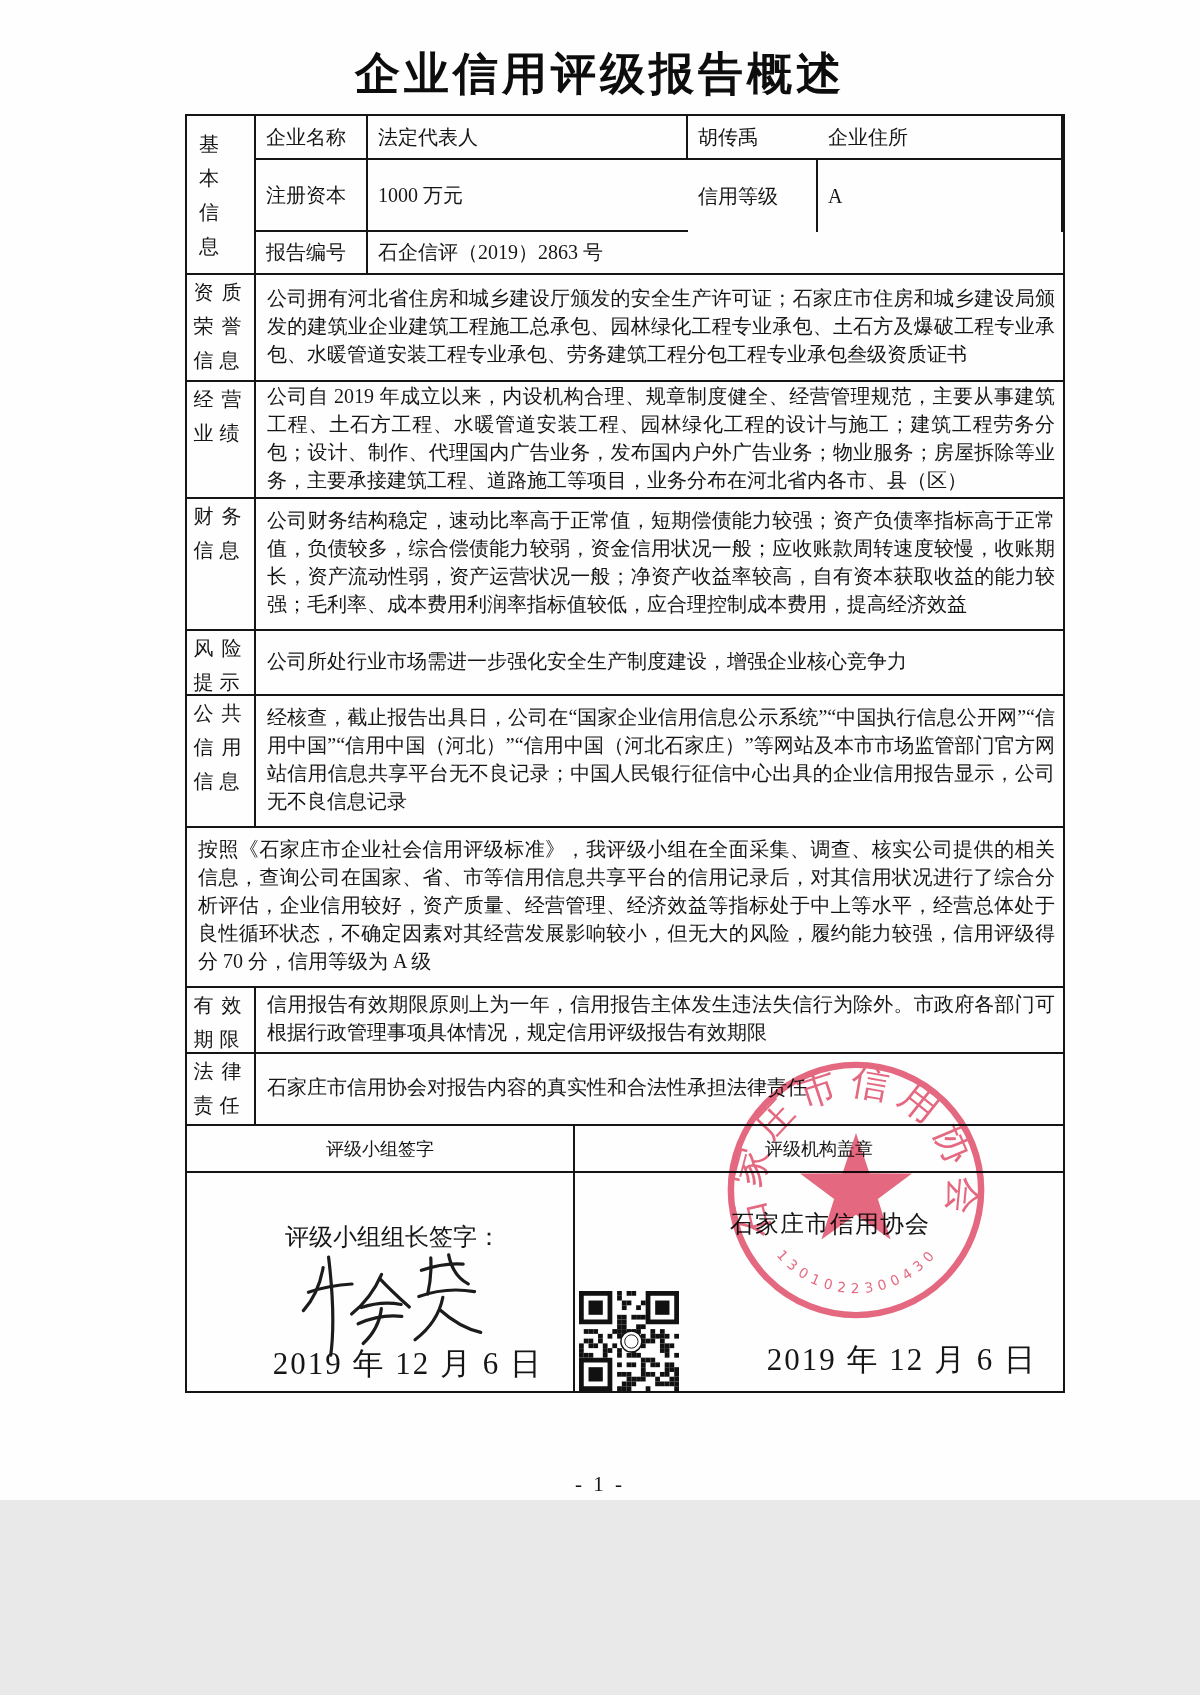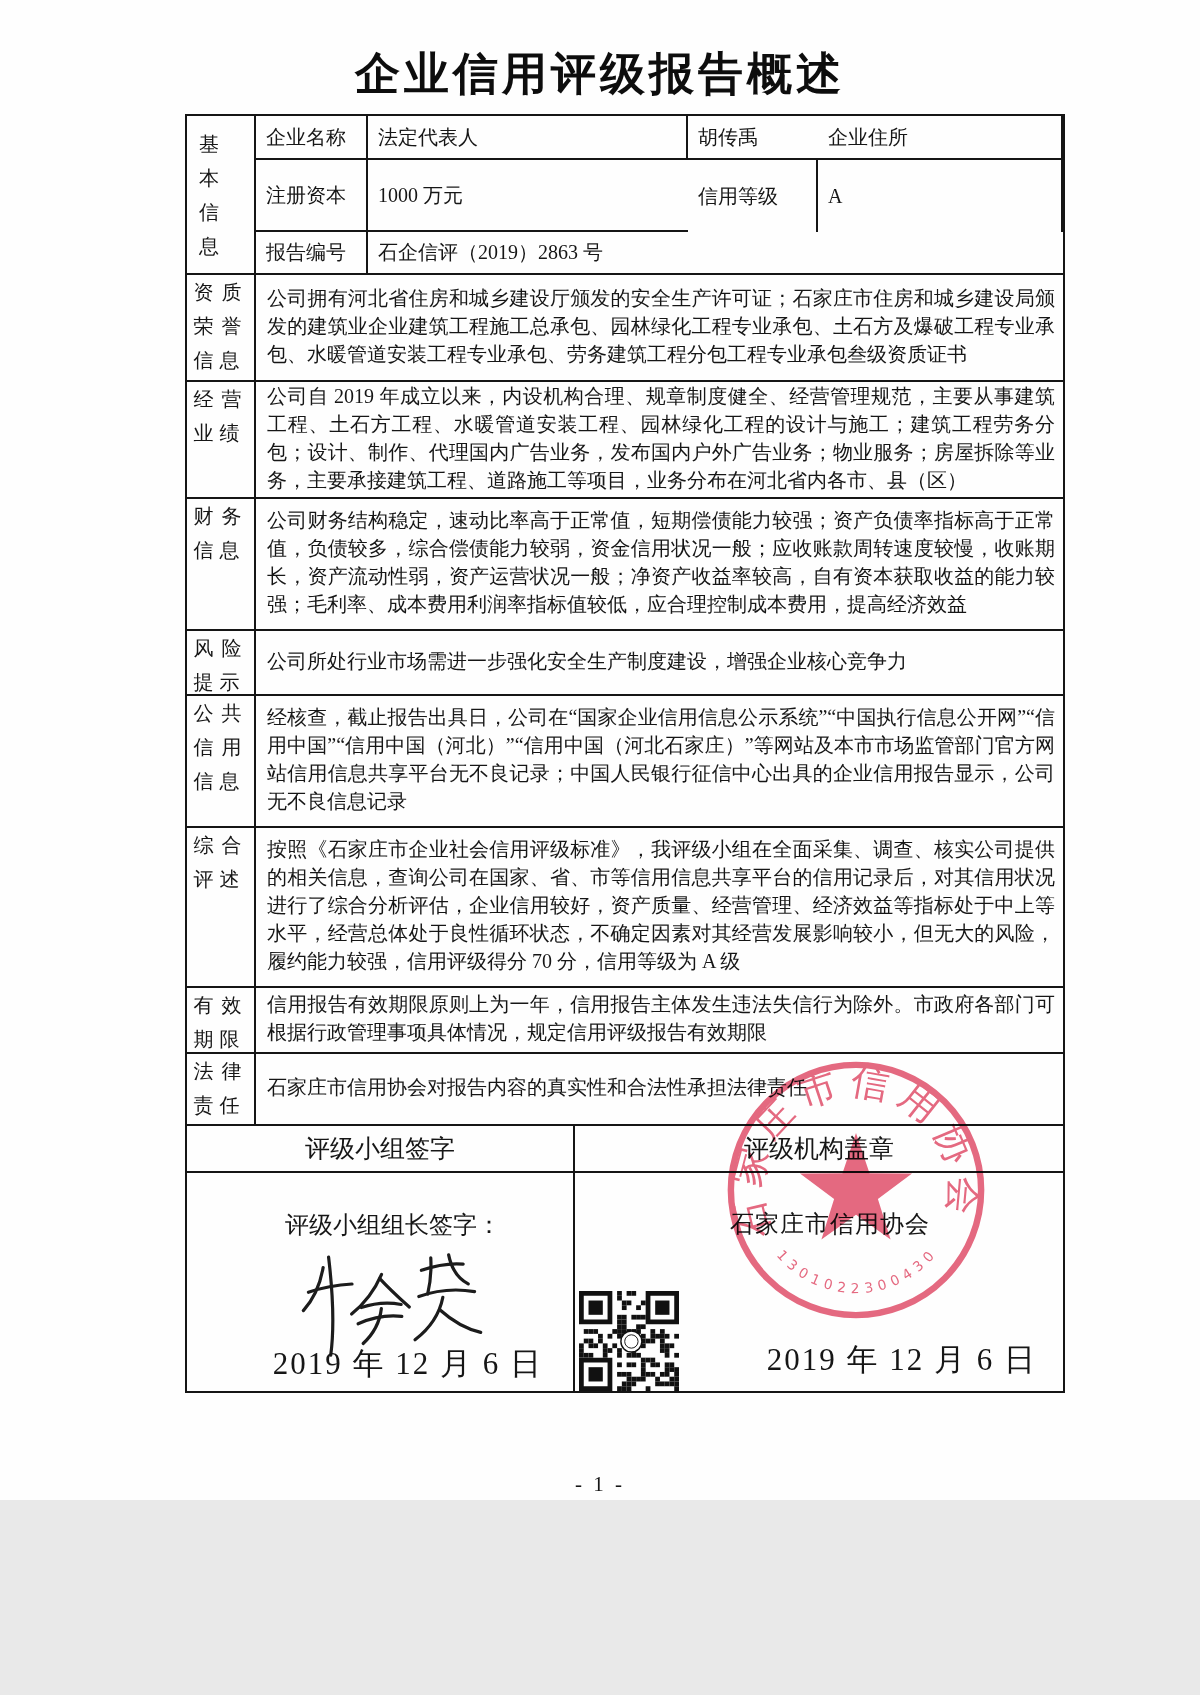--- a/index.html
+++ b/index.html
@@ -37,26 +37,26 @@
     width:69px;box-sizing:border-box;border-right:2px solid #151515;
     display:flex;align-items:flex-start;justify-content:center;flex:none;
   }
   .sec-content{
     flex:1;box-sizing:border-box;display:flex;align-items:center;
     padding:0 8px 4px 11px;font-size:20px;line-height:28px;
     text-align:justify;text-align-last:left;
   }
   
   .so-head{display:grid;grid-template-columns:388px 488px;border-bottom:2px solid #151515;}
-  .so-head .cell{height:45px;justify-content:center;font-size:25px;border-right:2px solid #151515;}
+  .so-head .cell{height:45px;justify-content:center;font-size:18px;border-right:2px solid #151515;}
   .so-head .lastcol{border-right:none;}
   .so-body{display:grid;grid-template-columns:388px 488px;height:218px;}
   .so-cell{position:relative;box-sizing:border-box;border-right:2px solid #151515;}
   .so-cell.lastcol{border-right:none;}
-  .leader-label{position:absolute;left:98px;top:36px;font-size:24px;}
+  .leader-label{position:absolute;left:98px;top:48px;font-size:24px;}
   .sig{position:absolute;left:108px;top:74px;transform:rotate(-3deg);}
   .date{position:absolute;font-size:31px;letter-spacing:2px;white-space:nowrap;}
   .date-left{right:30px;bottom:6px;}
   .date-right{right:26px;bottom:10px;}
   .org-name{position:absolute;left:155px;top:35px;font-size:24px;letter-spacing:1px;}
   .qr{position:absolute;left:4px;top:118px;width:100px;height:100px;}
   
   .stamp{
     position:absolute;left:718px;top:1052px;width:276px;height:276px;
     mix-blend-mode:multiply;opacity:.88;z-index:5;pointer-events:none;
@@ -115,23 +115,20 @@
         </div>
       <div class="sec-content">公司所处行业市场需进一步强化安全生产制度建设，增强企业核心竞争力</div>
     </div>
     <div class="sec" style="height:130px">
       <div class="sec-label">
           <span class="vlabel">公共信用信息</span>
         </div>
       <div class="sec-content">经核查，截止报告出具日，公司在“国家企业信用信息公示系统”“中国执行信息公开网”“信用中国”“信用中国（河北）”“信用中国（河北石家庄）”等网站及本市市场监管部门官方网站信用信息共享平台无不良记录；中国人民银行征信中心出具的企业信用报告显示，公司无不良信息记录</div>
     </div>
     <div class="sec" style="height:158px">
-      <div class="sec-label">
-          <span class="vlabel">综合评述</span>
-        </div>
       <div class="sec-content">按照《石家庄市企业社会信用评级标准》，我评级小组在全面采集、调查、核实公司提供的相关信息，查询公司在国家、省、市等信用信息共享平台的信用记录后，对其信用状况进行了综合分析评估，企业信用较好，资产质量、经营管理、经济效益等指标处于中上等水平，经营总体处于良性循环状态，不确定因素对其经营发展影响较小，但无大的风险，履约能力较强，信用评级得分 70 分，信用等级为 A 级</div>
     </div>
     <div class="sec" style="height:64px">
       <div class="sec-label">
           <span class="vlabel">有效期限</span>
         </div>
       <div class="sec-content">信用报告有效期限原则上为一年，信用报告主体发生违法失信行为除外。市政府各部门可根据行政管理事项具体情况，规定信用评级报告有效期限</div>
     </div>
     <div class="sec" style="height:70px">
       <div class="sec-label">

